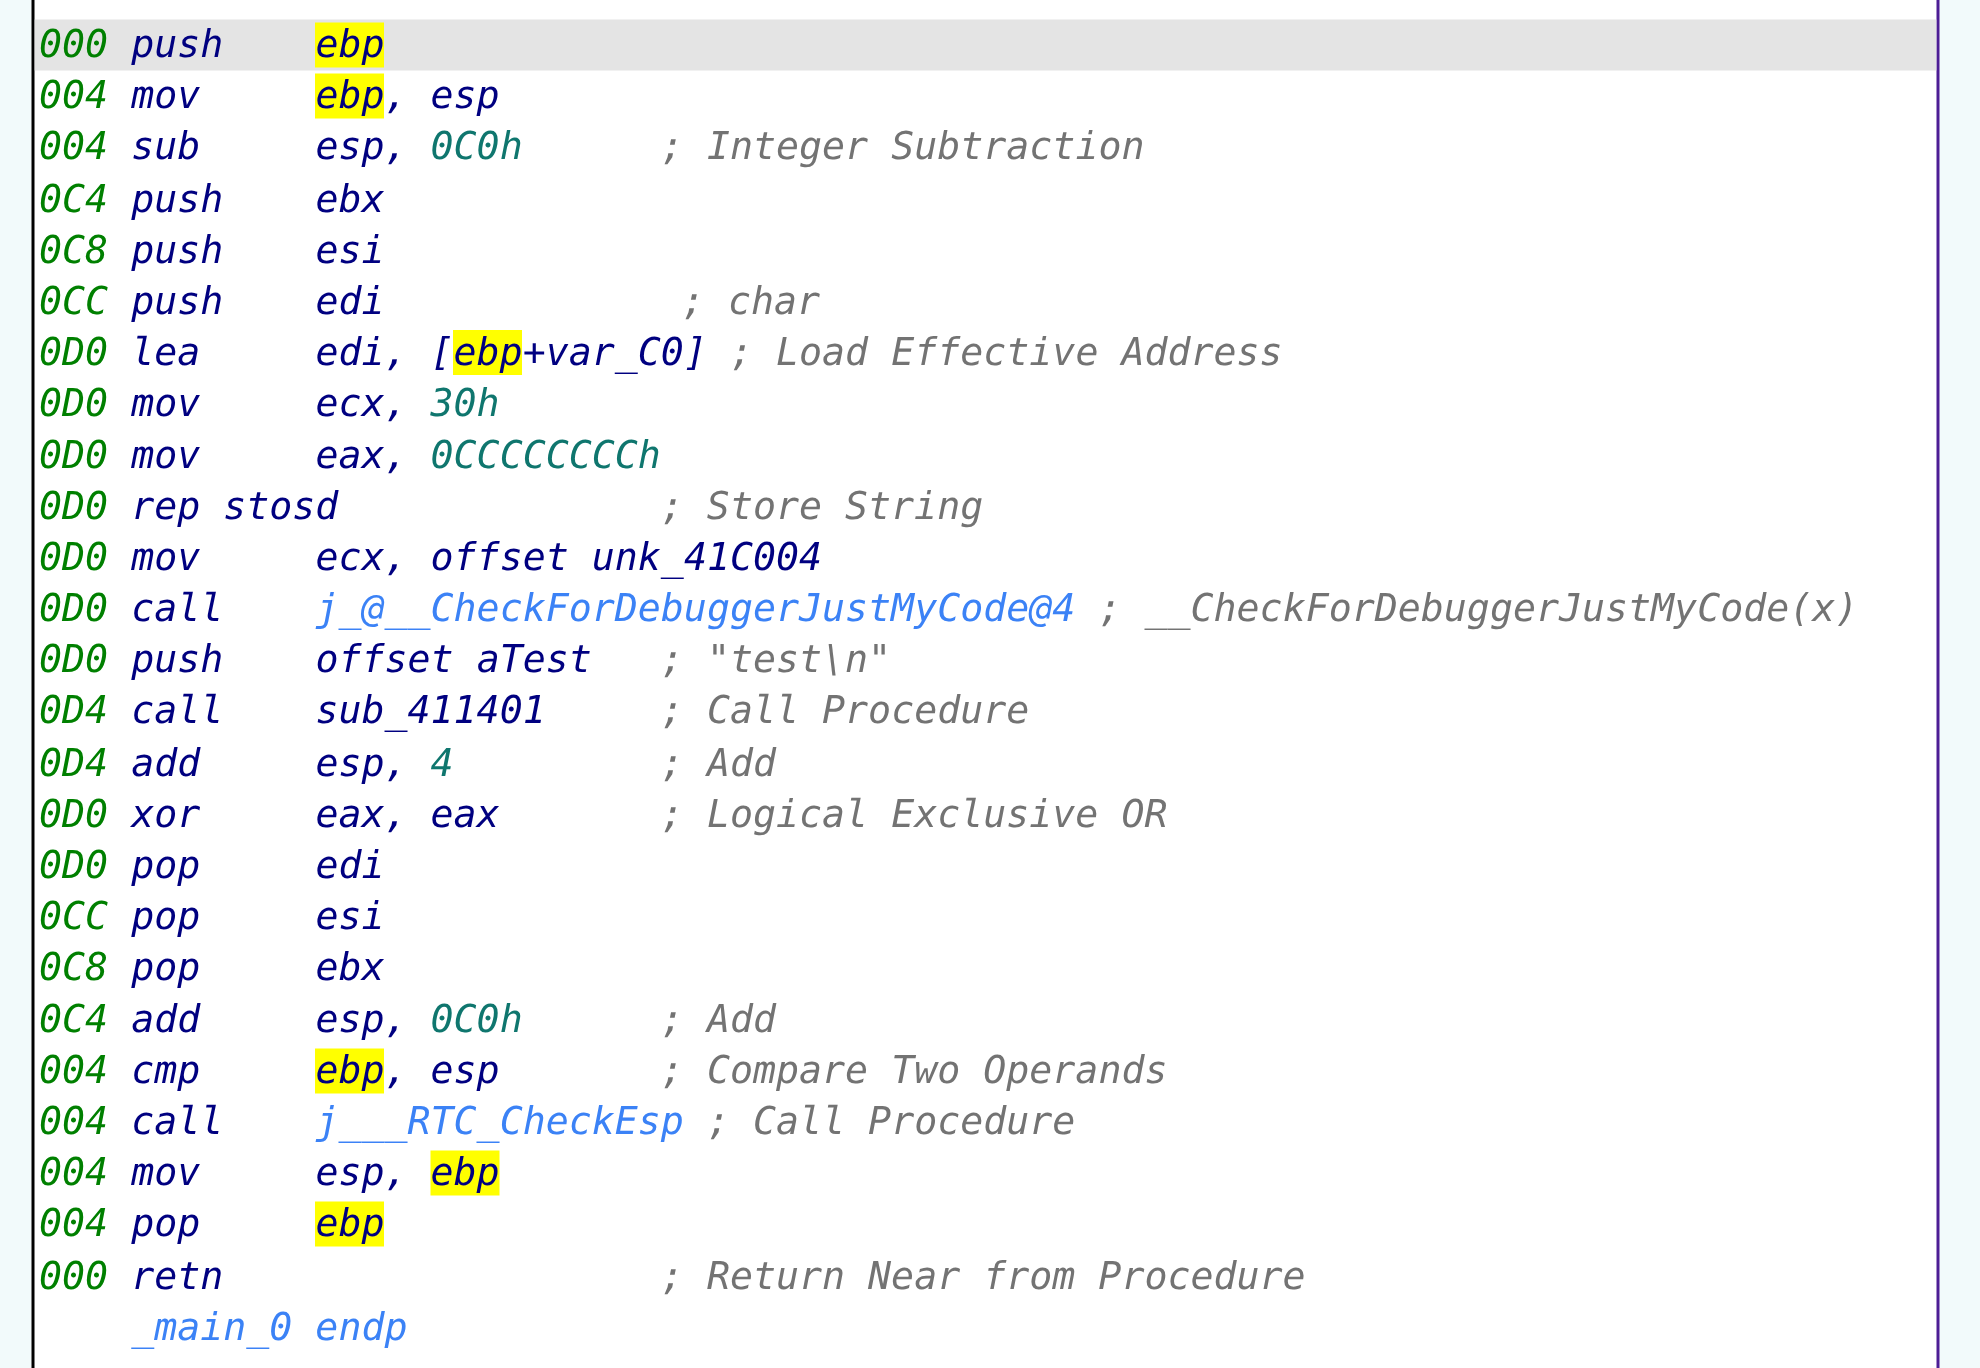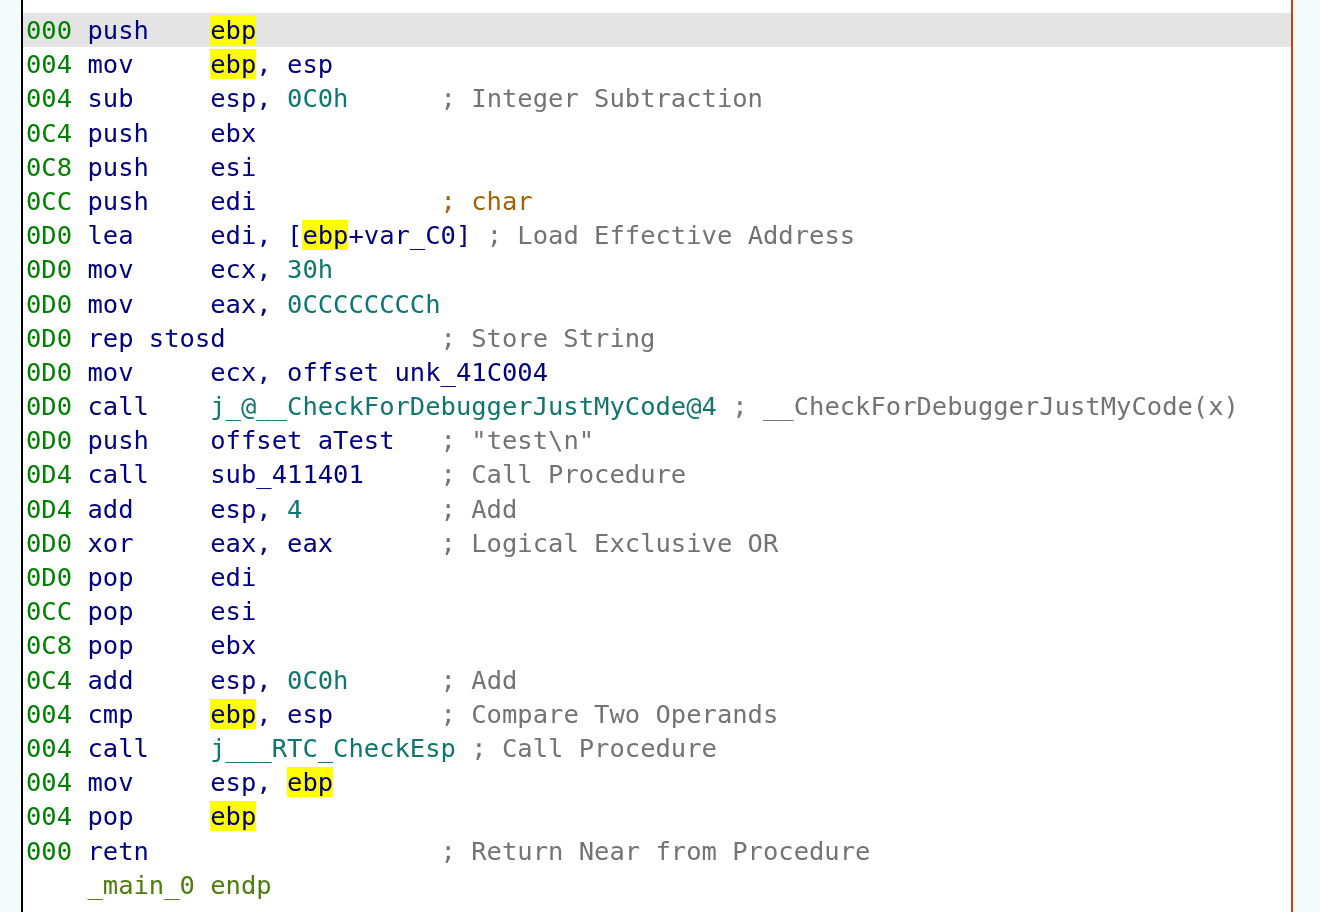--- a/index.html
+++ b/index.html
@@ -24,22 +24,23 @@
 
   
   #node {
     position: absolute;
     left: 21px;
     top: 0px;
     width: 1272px;
     height: 912px;
     background: #ffffff;
     border-left: 2px solid #000000;
-    border-right: 2px solid #c2410c;
+    border-right: 2px solid #4c1d95;
     overflow: hidden;
+    font-style: italic;
   }
 
   #listing {
     position: absolute;
     left: 0;
     top: 13px;
     width: 100%;
     font-size: 25.5px;
     line-height: 34.2px;
     letter-spacing: 0px;
@@ -54,24 +55,24 @@
   }
   .ln.sel { background: #e4e4e4; }
 
   
   .addr  { color: #008000; }          
   .mnem  { color: #000080; }          
   .reg   { color: #000080; }          
   .num   { color: #0f766e; }          
   .punct { color: #000080; }
   .dref  { color: #000080; margin-top: 31px; }          
-  .cref  { color: #0f766e; }          
-  .lbl   { color: #4d7c0f; text-align: right; }          
+  .cref  { color: #3b82f6; }          
+  .lbl   { color: #3b82f6; text-align: right; }          
   .cmt   { color: #737373; }          
-  .cmtb  { color: #a16207; }          
+  .cmtb  { color: #737373; margin-left: 14px; }          
   .hl    { background: #ffff00; }     
 </style>
 </head>
 <body>
 
 <div id="pane">
   <div id="node">
     <div id="listing"><div class="ln sel"><span class="addr">000</span> <span class="mnem">push</span>    <span class="reg hl">ebp</span></div><div class="ln"><span class="addr">004</span> <span class="mnem">mov</span>     <span class="reg hl">ebp</span><span class="punct">, </span><span class="reg">esp</span></div><div class="ln"><span class="addr">004</span> <span class="mnem">sub</span>     <span class="reg">esp</span><span class="punct">, </span><span class="num">0C0h</span>      <span class="cmt">; Integer Subtraction</span></div><div class="ln"><span class="addr">0C4</span> <span class="mnem">push</span>    <span class="reg">ebx</span></div><div class="ln"><span class="addr">0C8</span> <span class="mnem">push</span>    <span class="reg">esi</span></div><div class="ln"><span class="addr">0CC</span> <span class="mnem">push</span>    <span class="reg">edi</span>            <span class="cmtb">; char</span></div><div class="ln"><span class="addr">0D0</span> <span class="mnem">lea</span>     <span class="reg">edi</span><span class="punct">, [</span><span class="reg hl">ebp</span><span class="punct">+</span><span class="dref">var_C0</span><span class="punct">]</span> <span class="cmt">; Load Effective Address</span></div><div class="ln"><span class="addr">0D0</span> <span class="mnem">mov</span>     <span class="reg">ecx</span><span class="punct">, </span><span class="num">30h</span></div><div class="ln"><span class="addr">0D0</span> <span class="mnem">mov</span>     <span class="reg">eax</span><span class="punct">, </span><span class="num">0CCCCCCCCh</span></div><div class="ln"><span class="addr">0D0</span> <span class="mnem">rep stosd</span>              <span class="cmt">; Store String</span></div><div class="ln"><span class="addr">0D0</span> <span class="mnem">mov</span>     <span class="reg">ecx</span><span class="punct">, </span><span class="reg">offset</span><span class="punct"> </span><span class="dref">unk_41C004</span></div><div class="ln"><span class="addr">0D0</span> <span class="mnem">call</span>    <span class="cref">j_@__CheckForDebuggerJustMyCode@4</span> <span class="cmt">; __CheckForDebuggerJustMyCode(x)</span></div><div class="ln"><span class="addr">0D0</span> <span class="mnem">push</span>    <span class="reg">offset</span><span class="punct"> </span><span class="dref">aTest</span>   <span class="cmt">; "test\n"</span></div><div class="ln"><span class="addr">0D4</span> <span class="mnem">call</span>    <span class="dref">sub_411401</span>     <span class="cmt">; Call Procedure</span></div><div class="ln"><span class="addr">0D4</span> <span class="mnem">add</span>     <span class="reg">esp</span><span class="punct">, </span><span class="num">4</span>         <span class="cmt">; Add</span></div><div class="ln"><span class="addr">0D0</span> <span class="mnem">xor</span>     <span class="reg">eax</span><span class="punct">, </span><span class="reg">eax</span>       <span class="cmt">; Logical Exclusive OR</span></div><div class="ln"><span class="addr">0D0</span> <span class="mnem">pop</span>     <span class="reg">edi</span></div><div class="ln"><span class="addr">0CC</span> <span class="mnem">pop</span>     <span class="reg">esi</span></div><div class="ln"><span class="addr">0C8</span> <span class="mnem">pop</span>     <span class="reg">ebx</span></div><div class="ln"><span class="addr">0C4</span> <span class="mnem">add</span>     <span class="reg">esp</span><span class="punct">, </span><span class="num">0C0h</span>      <span class="cmt">; Add</span></div><div class="ln"><span class="addr">004</span> <span class="mnem">cmp</span>     <span class="reg hl">ebp</span><span class="punct">, </span><span class="reg">esp</span>       <span class="cmt">; Compare Two Operands</span></div><div class="ln"><span class="addr">004</span> <span class="mnem">call</span>    <span class="cref">j___RTC_CheckEsp</span> <span class="cmt">; Call Procedure</span></div><div class="ln"><span class="addr">004</span> <span class="mnem">mov</span>     <span class="reg">esp</span><span class="punct">, </span><span class="reg hl">ebp</span></div><div class="ln"><span class="addr">004</span> <span class="mnem">pop</span>     <span class="reg hl">ebp</span></div><div class="ln"><span class="addr">000</span> <span class="mnem">retn</span>                   <span class="cmt">; Return Near from Procedure</span></div><div class="ln">    <span class="lbl">_main_0 endp</span></div></div>
   </div>
 </div>

